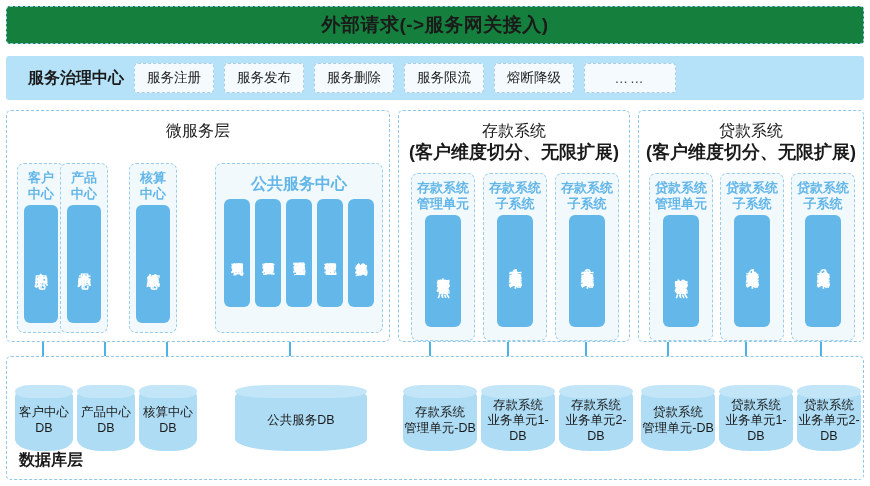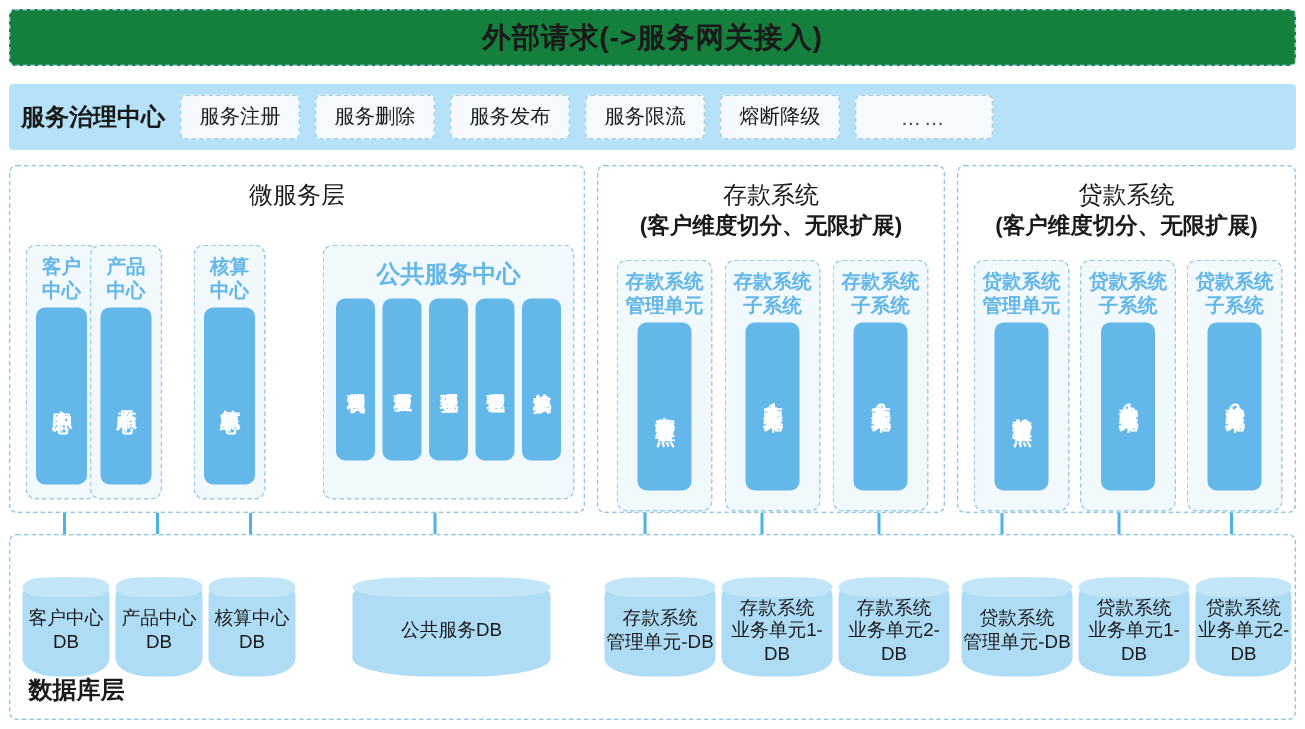--- a/index.html
+++ b/index.html
@@ -19,21 +19,21 @@
     background:#15803d;border:1px dashed #9ecbe8;border-radius:4px;
     display:flex;align-items:center;justify-content:center;
     box-sizing:border-box;
   }
   .top-banner-text{font-size:19px;font-weight:bold;color:#1a1a1a;letter-spacing:.5px;}
 
   
   .gov-band{
     position:absolute;left:6px;top:56px;width:858px;height:44px;
     background:#b5e2f8;border-radius:3px;
-    display:flex;align-items:center;box-sizing:border-box;padding:0 8px;
+    display:flex;align-items:center;box-sizing:border-box;padding:0 22px;
   }
   .gov-title{font-size:16px;font-weight:bold;color:#1a1a1a;margin-right:10px;white-space:nowrap;}
   .gov-chip{
     height:30px;min-width:78px;padding:0 12px;margin-right:10px;
     background:#f4fafd;border:1px dashed #a8cfe6;border-radius:4px;
     display:flex;align-items:center;justify-content:center;
     font-size:13.5px;color:#1a1a1a;white-space:nowrap;box-sizing:border-box;
   }
   .gov-chip.dots{min-width:92px;letter-spacing:2px;color:#444;}
   .gov-chip.drs{min-width:96px;font-size:14px;margin-right:0;}
@@ -50,21 +50,21 @@
   .group.ms{left:0;width:384px;}
   .group.dep{left:392px;width:232px;}
   .group.loan{left:632px;width:226px;}
 
   .group-title{
     text-align:center;font-weight:normal;color:#1a1a1a;
     font-size:16px;margin-top:11px;line-height:1.15;
   }
   .group-sub{
     text-align:center;font-weight:bold;color:#1a1a1a;
-    font-size:15px;margin-top:2px;line-height:1.15;
+    font-size:18px;margin-top:2px;line-height:1.15;
   }
 
   
   .capsule{
     position:absolute;
     background:#f2f9fd;border:1px dashed #9bcde9;border-radius:7px;
     box-sizing:border-box;
     display:flex;flex-direction:column;align-items:center;
   }
   .capsule-head{
@@ -133,22 +133,22 @@
 
 <div class="page">
 
   <div class="top-banner">
     <div class="top-banner-text">外部请求(-&gt;服务网关接入)</div>
   </div>
 
   <div class="gov-band">
     <div class="gov-title">服务治理中心</div>
     <div class="gov-chip">服务注册</div>
+    <div class="gov-chip">服务发布</div>
     <div class="gov-chip">服务删除</div>
-    <div class="gov-chip">服务发布</div>
     <div class="gov-chip">服务限流</div>
     <div class="gov-chip">熔断降级</div>
     <div class="gov-chip dots">……</div>
     <div class="gov-spacer"></div>
   </div>
 
   <div class="mid-row">
 
     <div class="group ms">
       <div class="group-title">微服务层</div>

